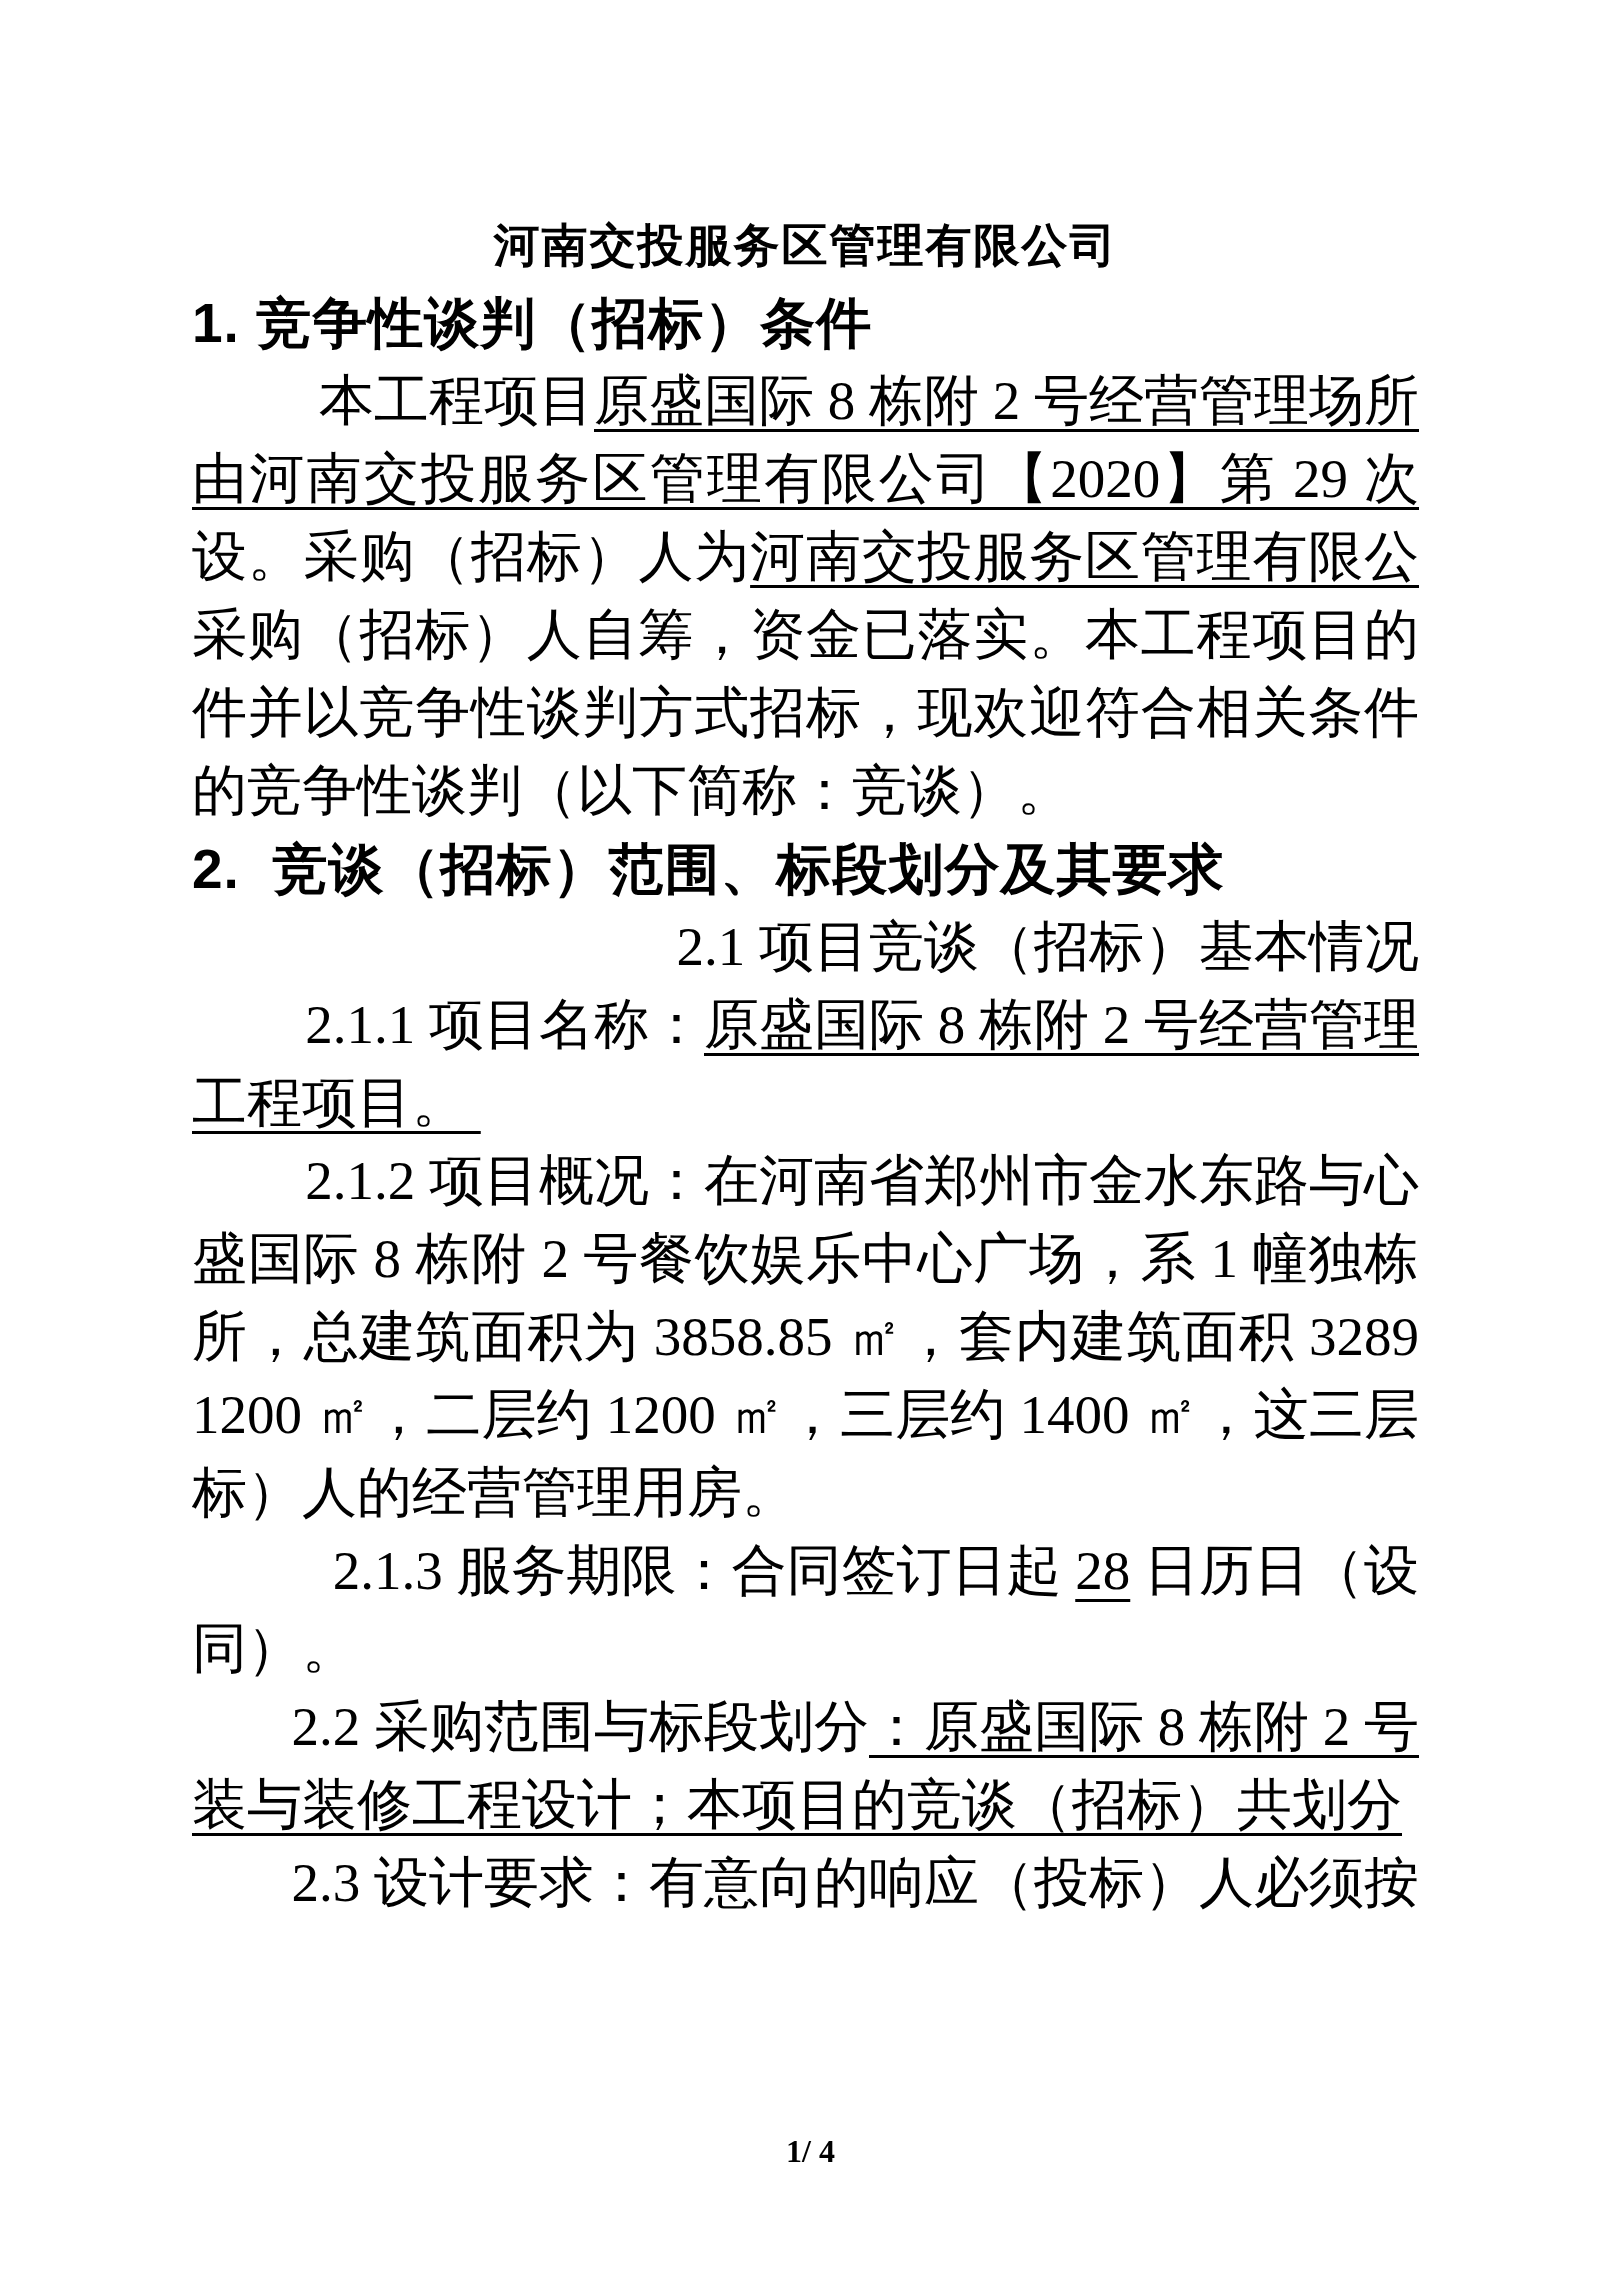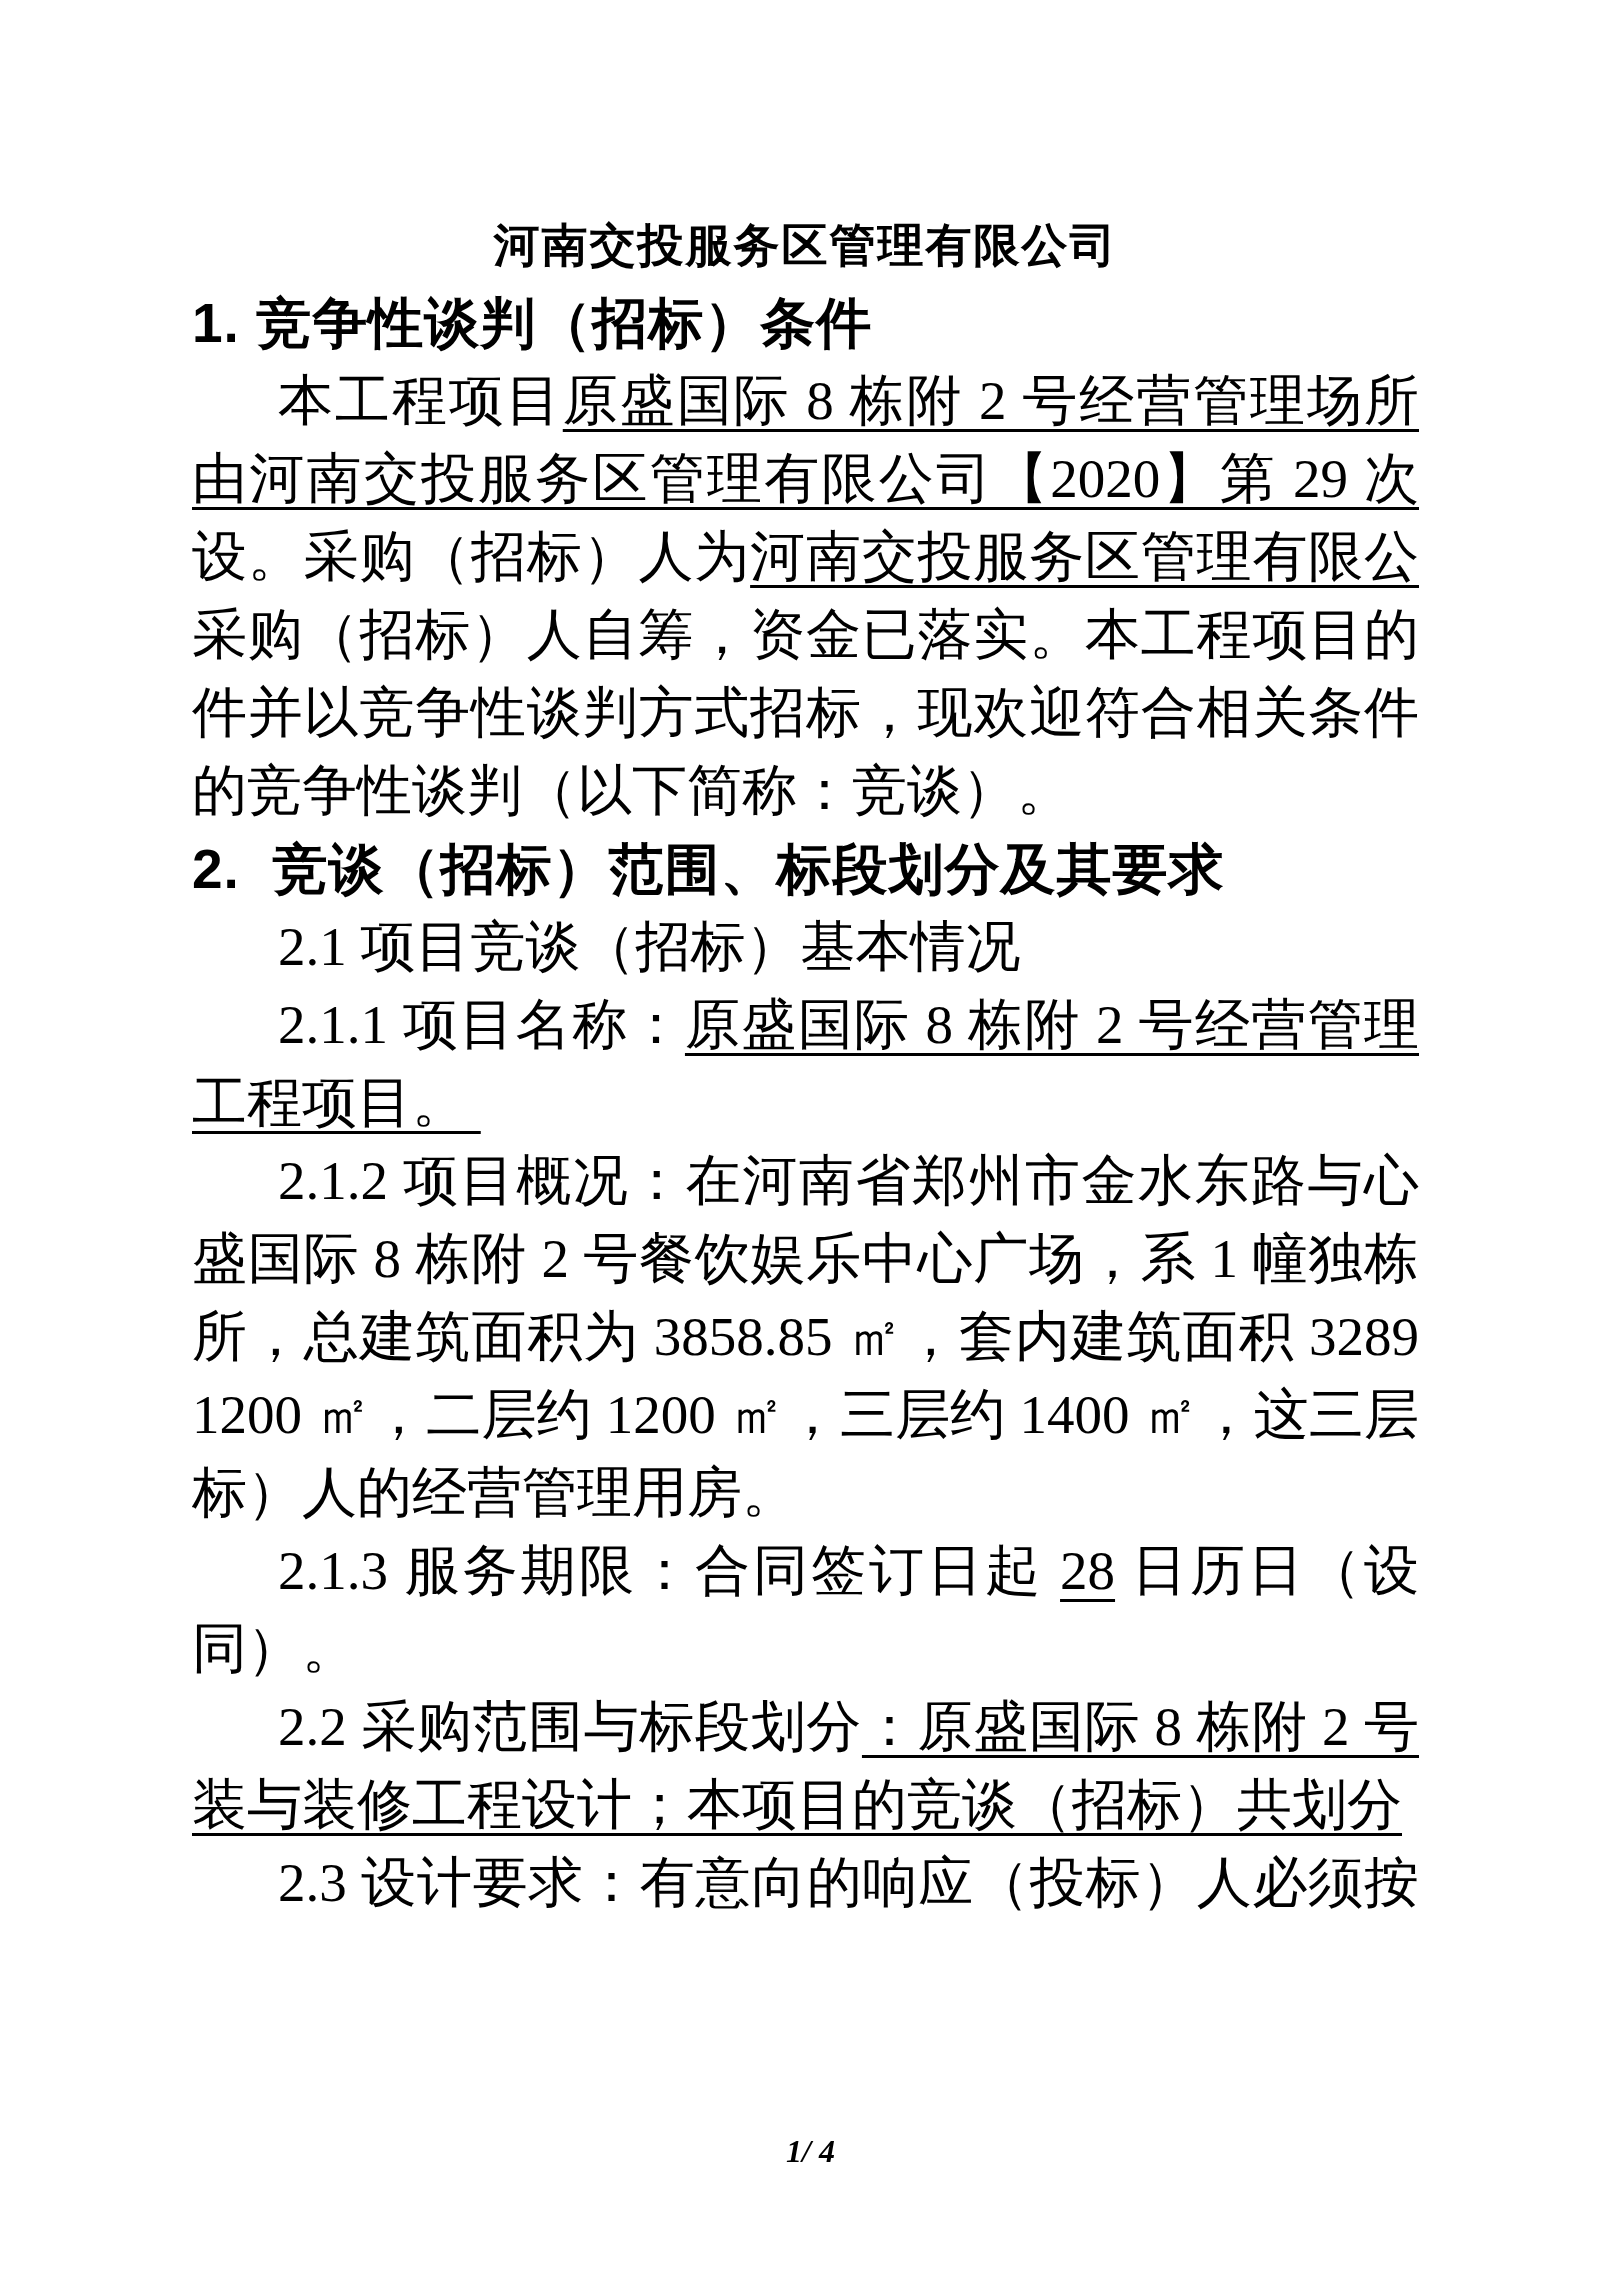--- a/index.html
+++ b/index.html
@@ -26,20 +26,21 @@
     overflow:hidden;
     text-align:left;
   }
   .line.justify{
     text-align:justify;
     text-align-last:justify;
     text-justify:inter-character;
   }
   .line.indent{
     padding-left:86px;
+    text-align:right;
   }
   .line.heading{
     font-weight:700;
     font-family:"Liberation Sans","DejaVu Sans",sans-serif;
     letter-spacing:1px;
   }
   .line.title{
     text-align:center;
     text-align-last:center;
     font-weight:700;
@@ -57,21 +58,20 @@
     position:absolute;
     left:0;
     right:0;
     top:2125px;
     height:53px;
     line-height:53px;
     text-align:center;
     font-weight:700;
     font-size:32px;
     font-family:"Liberation Serif","DejaVu Serif",serif;
-    font-style:italic;
   }
 </style>
 </head>
 <body>
 
 <div class="page">
   <div class="content">
       <div class="line title"><span class="">河南交投服务区管理有限公司</span></div>
       <div class="line heading"><span class="">1. 竞争性谈判（招标）条件</span></div>
       <div class="line indent justify"><span class="">本工程项目</span><span class="u">原盛国际 8 栋附 2 号经营管理场所安装与装修工程已</span></div>

